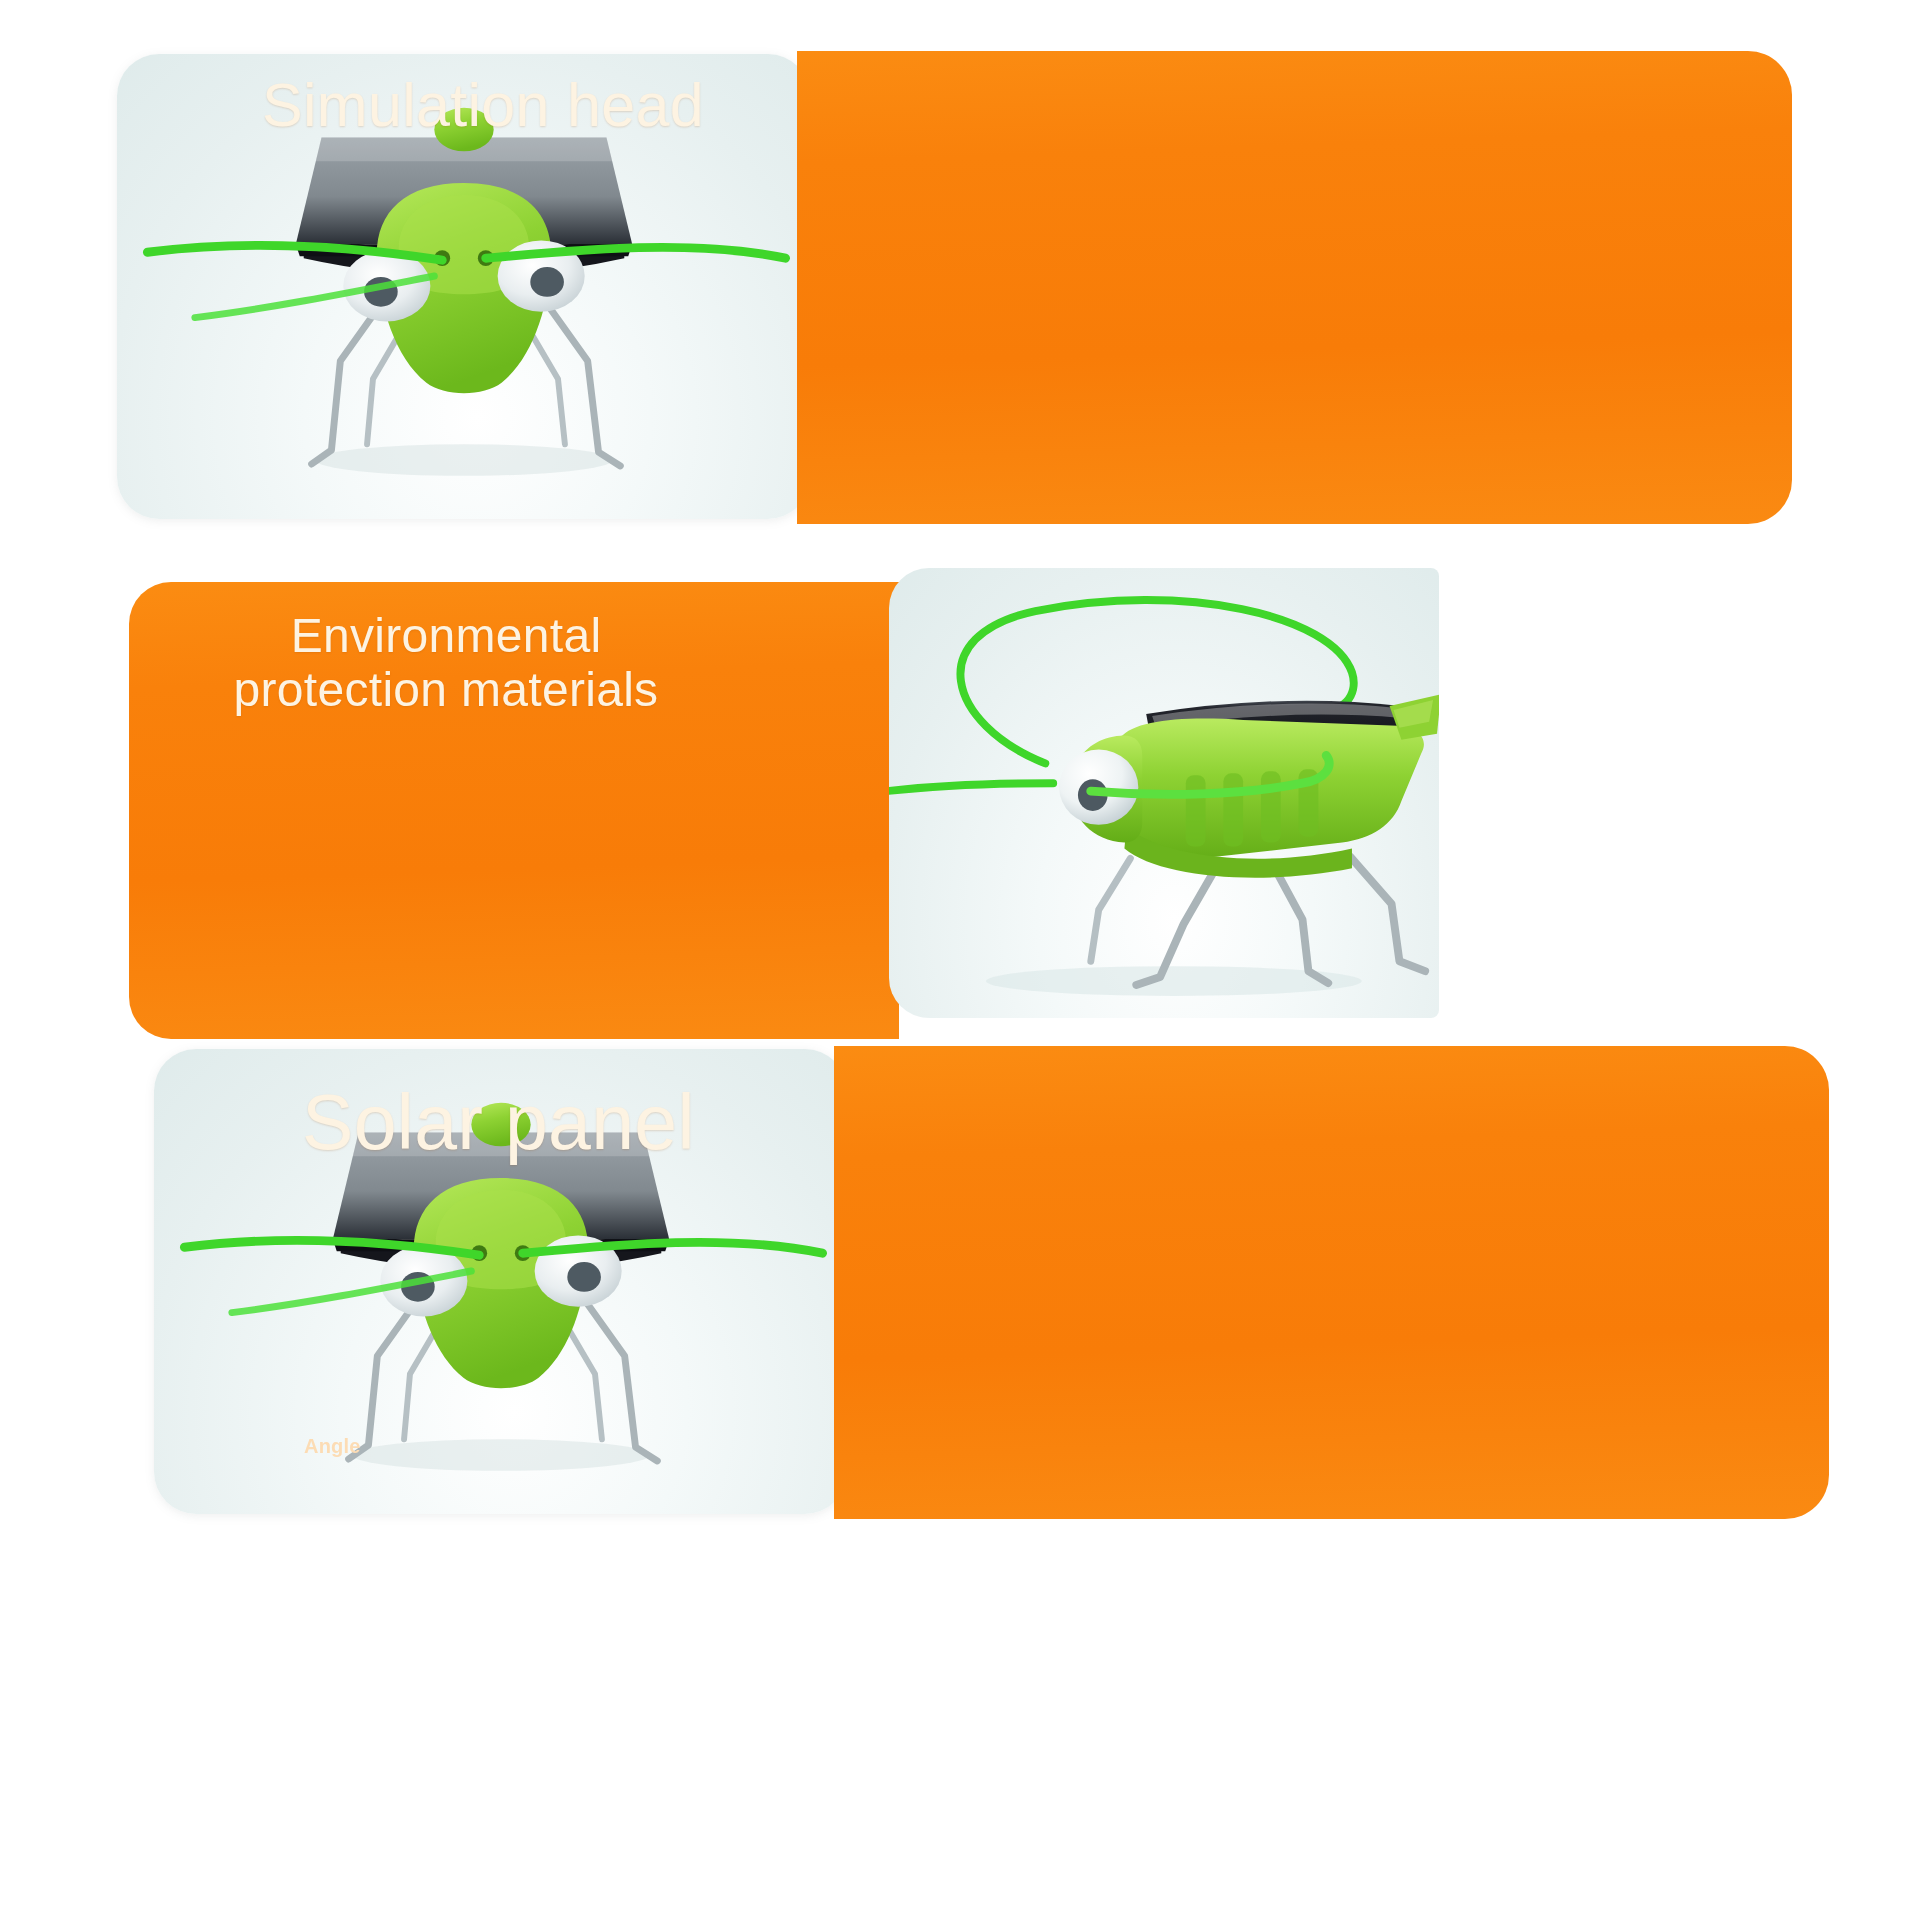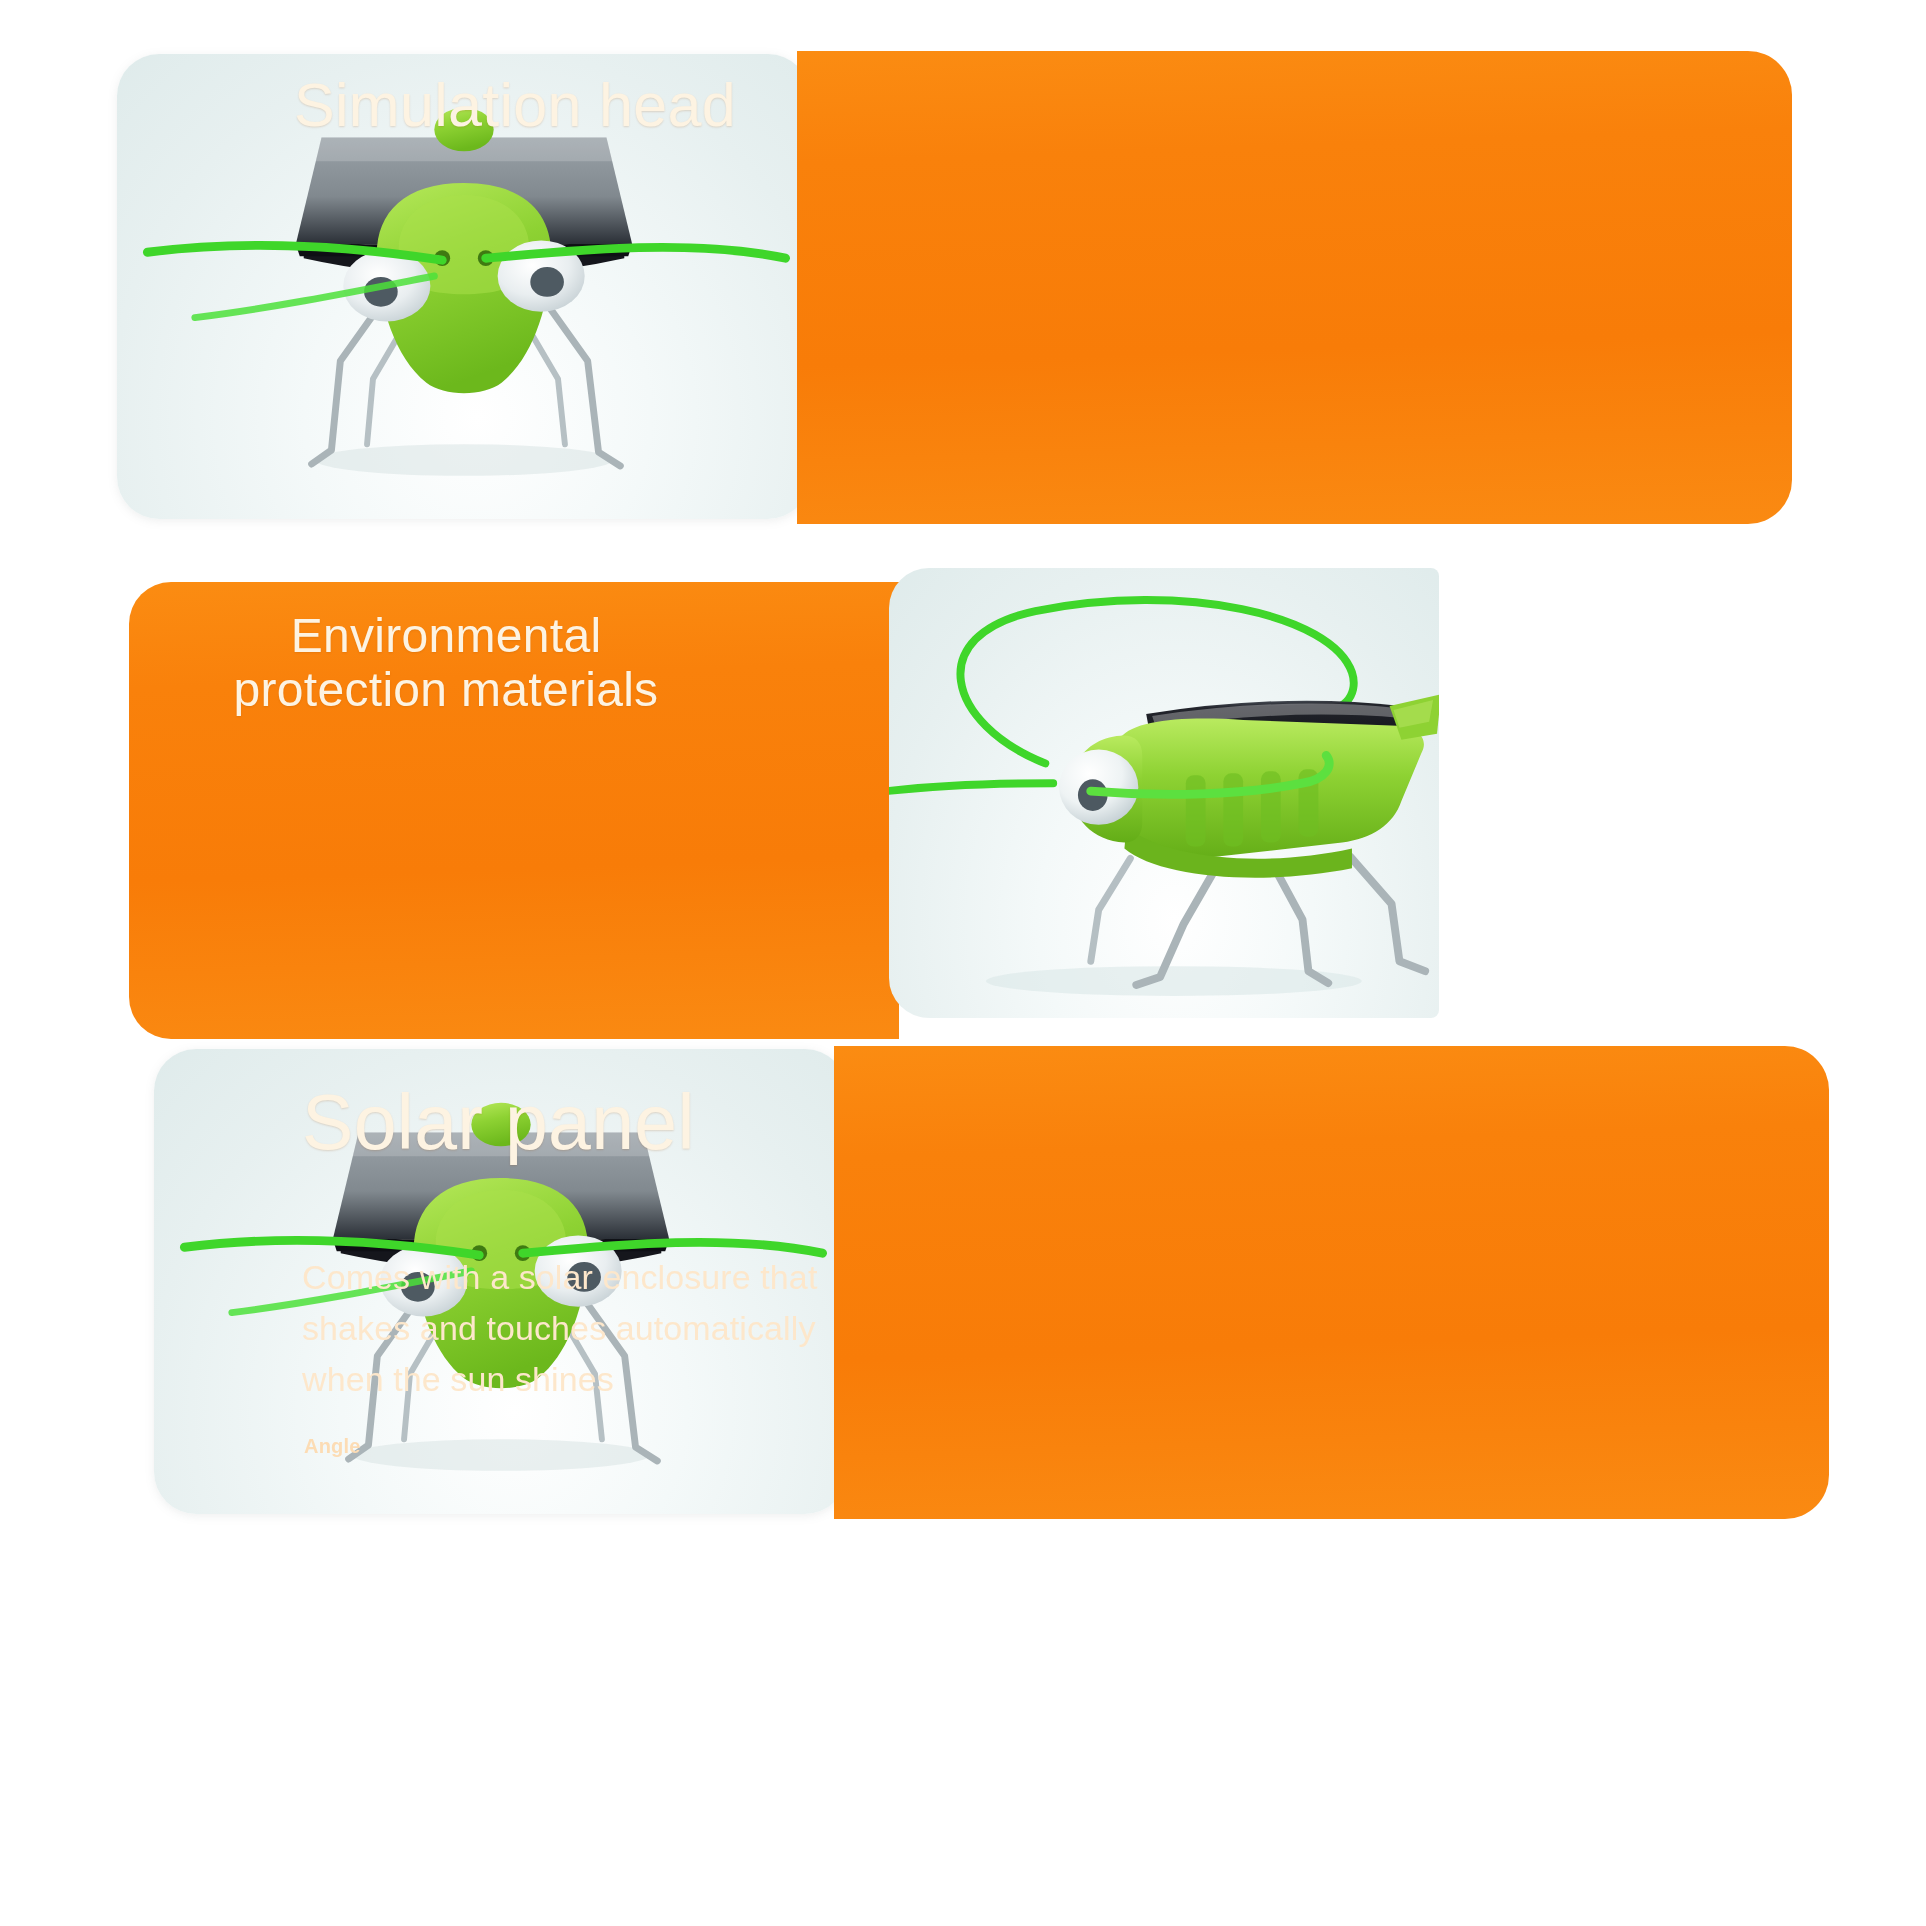--- a/index.html
+++ b/index.html
@@ -40,21 +40,21 @@
   }
   .tiny{ color:#fcdcb4; font-weight:700; letter-spacing:0.2px; }
 
   
   #card1{ left:0; top:0; width:1927px; height:554px; }
   #card1 .photo{ left:117px; top:54px; width:693px; height:465px;
                  border-radius:42px; }
   #card1 .orange{ left:797px; top:51px; width:995px; height:473px;
                   border-radius:0 44px 44px 0; }
   #card1 .heading{ position:absolute; left:262px; top:71px;
-                   font-size:61px;margin-left:32px; }
+                   font-size:61px; }
   #card1 .body{ position:absolute; left:265px; top:249px;
                 width:693px; font-size:34px; }
 
   
   #card2{ left:0; top:554px; width:1642px; height:495px; }
   #card2 .orange{ left:129px; top:28px; width:770px; height:457px;
                   border-radius:42px 0 0 42px; }
   #card2 .photo{ left:889px; top:14px; width:550px; height:450px;
                  border-radius:40px 8px 8px 40px; }
   #card2 .heading{ position:absolute; left:149px; top:55px;
@@ -285,20 +285,17 @@
 
           <path d="M308 198 C 230 186 120 176 10 190" stroke="#3fd62a" stroke-width="9" fill="none" stroke-linecap="round"></path>
           <path d="M352 196 C 440 188 560 176 655 196" stroke="#3fd62a" stroke-width="9" fill="none" stroke-linecap="round"></path>
           <path d="M300 214 C 228 228 140 246 58 256" stroke="#4ce03a" stroke-width="7" fill="none" stroke-linecap="round" opacity="0.85"></path>
         </svg>
       </div>
     </div>
 
     <div class="orange"></div>
     <div class="heading">Solar panel</div>
-    <div class="body">Comes with a solar enclosure that
-shakes and touches automatically
-when the sun shines</div>
     <div class="tiny">Angle</div>
   </div>
 
 </div>
 
 
 </body></html>

